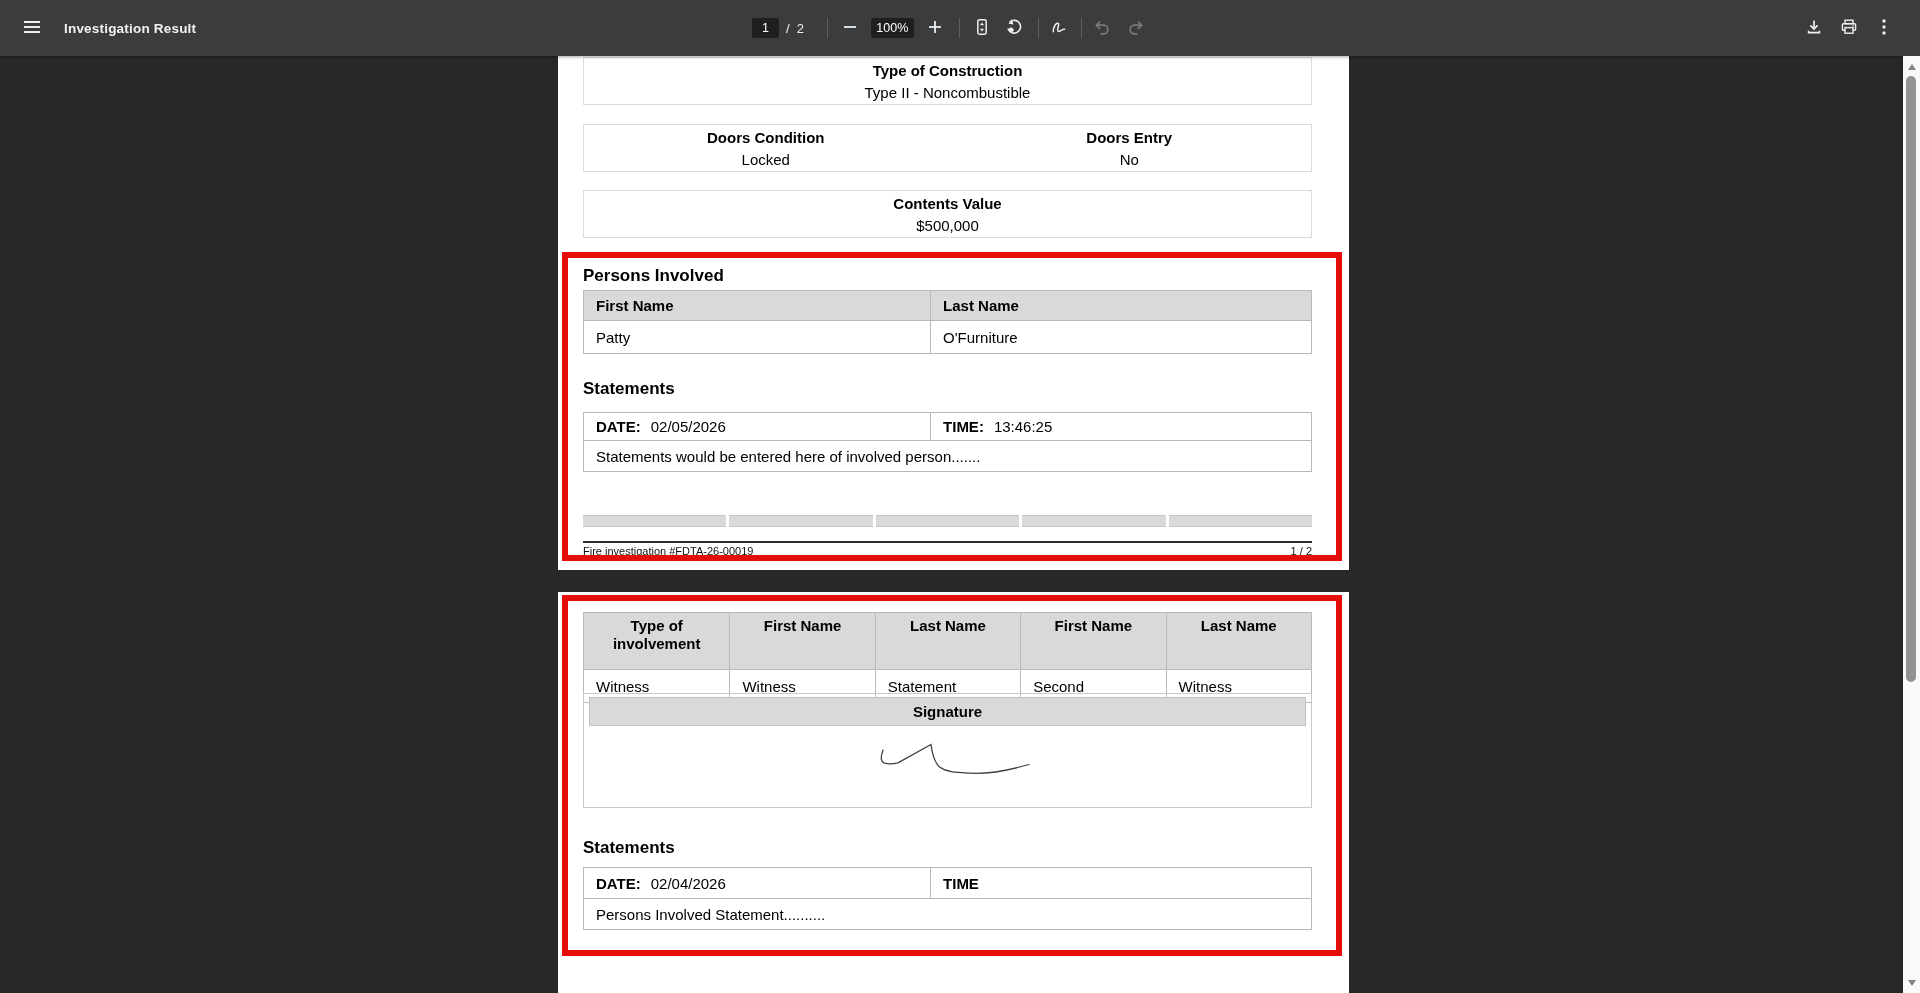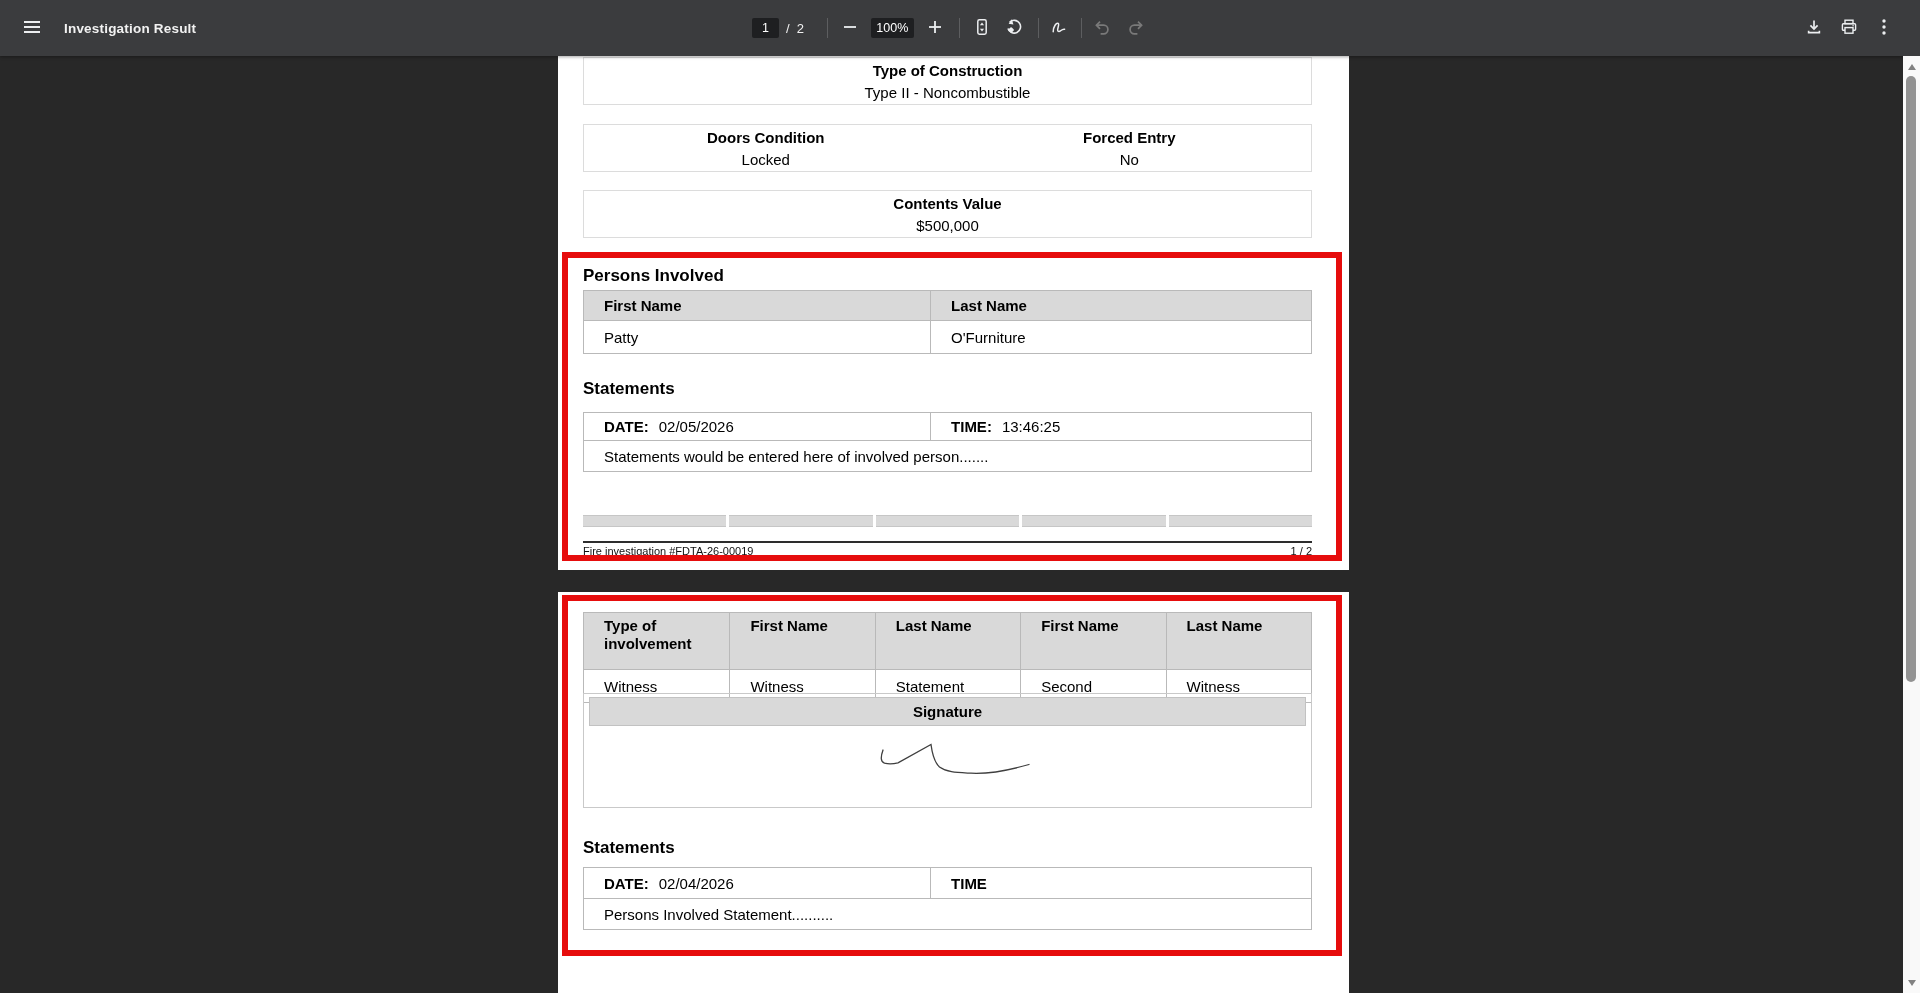--- a/index.html
+++ b/index.html
@@ -45,21 +45,21 @@
   .doc-box { position:absolute; left:25px; width:729px; border:1px solid #dcdcdc; display:flex; }
   .hv { flex:1; text-align:center; padding-top:2px; }
   .hv .h { font-weight:bold; font-size:15px; line-height:22px; color:#000; }
   .hv .v { font-size:15px; line-height:22px; color:#000; }
 
   .sec-heading { position:absolute; left:25px; font-size:17px; font-weight:bold; color:#000; }
 
   .grid-table { position:absolute; left:25px; width:729px; border:1px solid #b9b9b9; }
   .g-row { display:flex; }
   .g-row + .g-row { border-top:1px solid #b9b9b9; }
-  .g-cell { padding:0 20px; font-size:15px; color:#000; display:flex; align-items:center; min-width:0; }
+  .g-cell { padding:0 12px; font-size:15px; color:#000; display:flex; align-items:center; min-width:0;text-align:center; }
   .g-cell + .g-cell { border-left:1px solid #b9b9b9; }
   .g-head { background:#d9d9d9; font-weight:bold; }
   .w-date { width:47.6%; } .w-time { width:52.4%; }
   .lbl { font-weight:bold; } .val { font-weight:normal; margin-left:10px; }
 
   .strip { position:absolute; left:25px; top:459px; width:729px; height:12px; display:flex; gap:3px; }
   .strip > div { flex:1; background:#d9d9d9; border-top:1px solid #c6c6c6; border-bottom:1px solid #c6c6c6; }
 
   .footer-rule { position:absolute; left:25px; top:485px; width:729px; height:2px; background:#2d2d2d; }
   .footer-row { position:absolute; left:25px; top:489px; width:729px; display:flex; justify-content:space-between; }
@@ -204,21 +204,21 @@
         <div class="v">Type II - Noncombustible</div>
       </div>
     </div>
 
     <div class="doc-box" style="top:68px; height:48px;">
       <div class="hv">
         <div class="h">Doors Condition</div>
         <div class="v">Locked</div>
       </div>
       <div class="hv">
-        <div class="h">Forced Entry</div>
+        <div class="h">Doors Entry</div>
         <div class="v">No</div>
       </div>
     </div>
 
     <div class="doc-box" style="top:134px; height:48px;">
       <div class="hv">
         <div class="h">Contents Value</div>
         <div class="v">$500,000</div>
       </div>
     </div>

